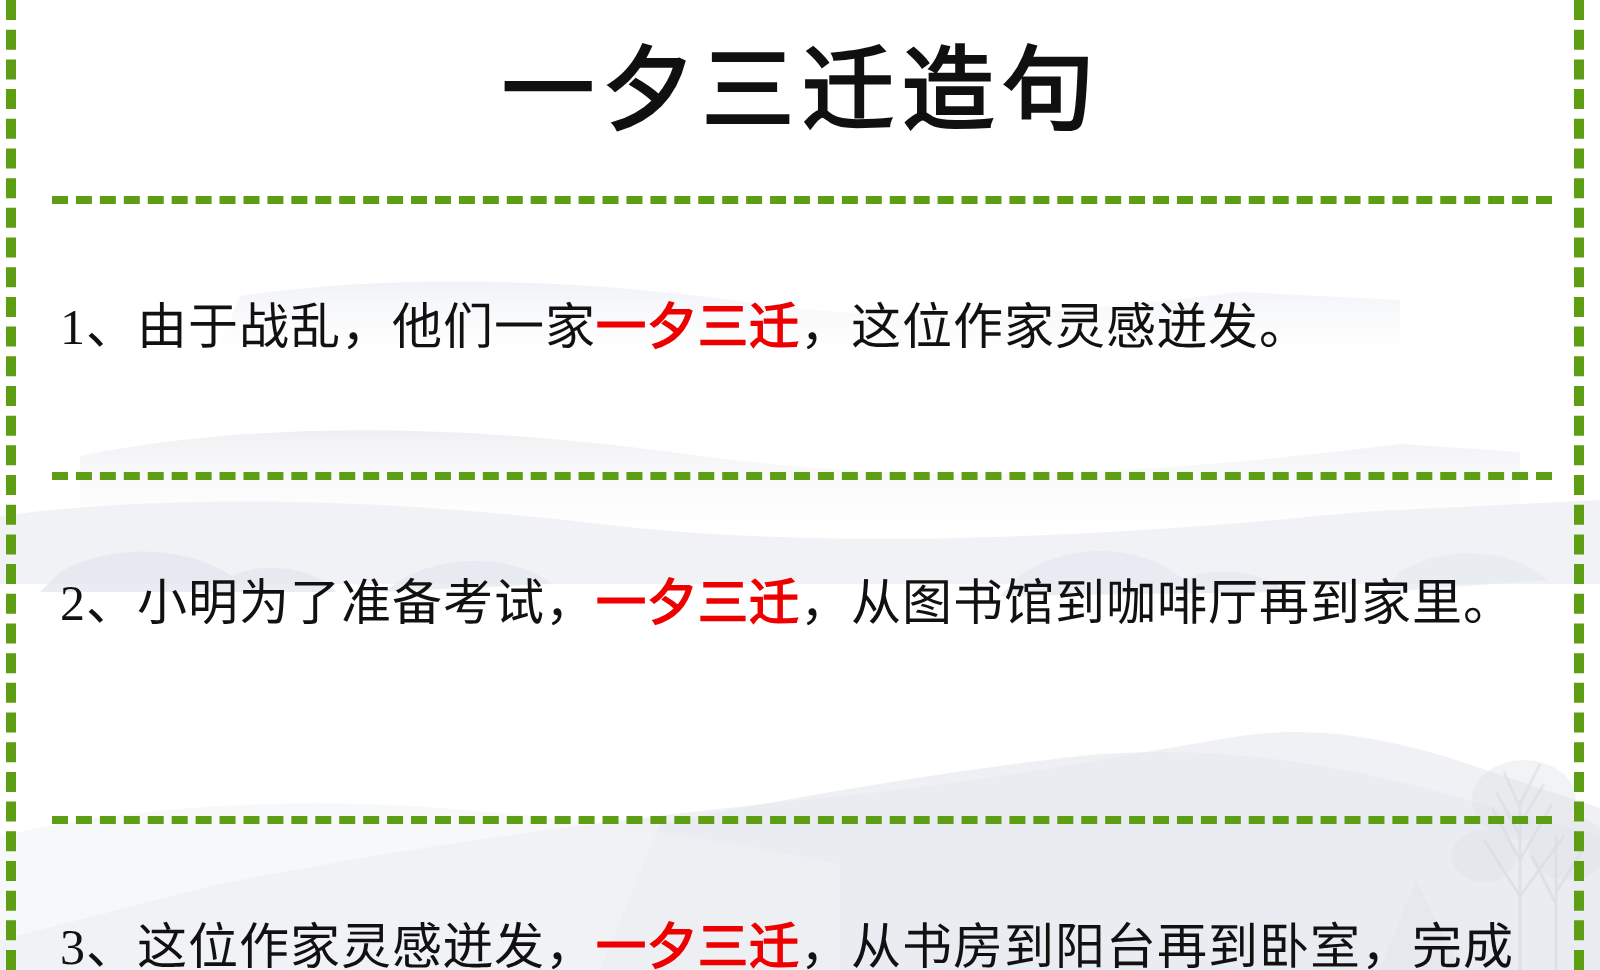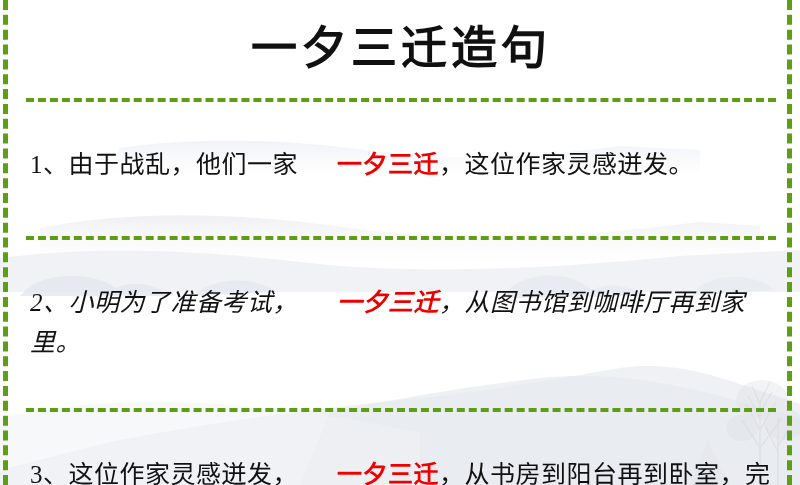--- a/index.html
+++ b/index.html
@@ -54,21 +54,21 @@
     height: 485px;
   }
 
   .title-block {
     height: 98px;
     display: flex;
     align-items: center;
     justify-content: center;
   }
   .page-title {
-    font-family: Liberation Serif, serif;
+    font-family: Liberation Mono, monospace;
     font-weight: 700;
     font-size: 46px;
     letter-spacing: 4px;
     color: #101010;
     line-height: 1;
     margin: 0;
     white-space: nowrap;
   }
 
   .divider {
@@ -82,24 +82,23 @@
     font-size: 25px;
     line-height: 40px;
     color: #111111;
     letter-spacing: 0.5px;
     padding: 18px 4px 16px 6px;
     box-sizing: border-box;
   }
   .sentence .hl {
     color: #ee0000;
     font-weight: 700;
-    margin-left: 39px;
   }
   .s1 { height: 84px; }
-  .s2 { height: 118px; font-style: italic; }
+  .s2 { height: 118px; }
   .s3 { height: 120px; }
 </style>
 </head>
 <body>
 
 <div id="page">
 
   <div class="bg-art">
     <svg viewBox="0 0 800 485" xmlns="http://www.w3.org/2000/svg" aria-hidden="true">
       <defs>

